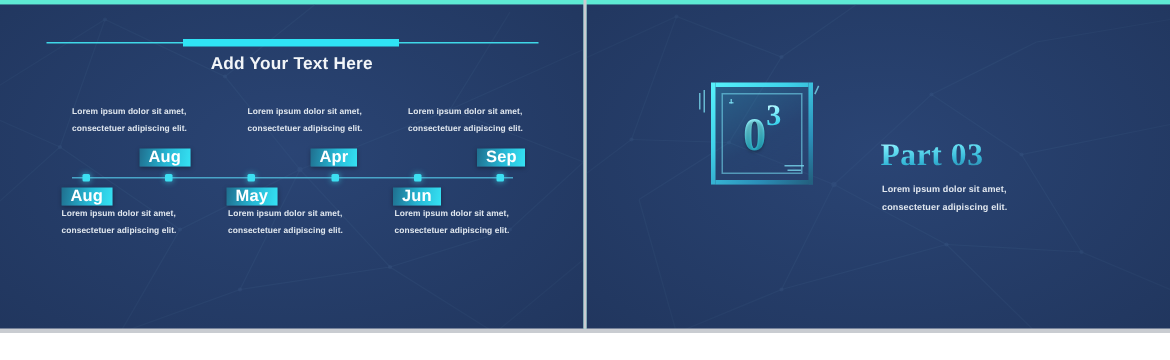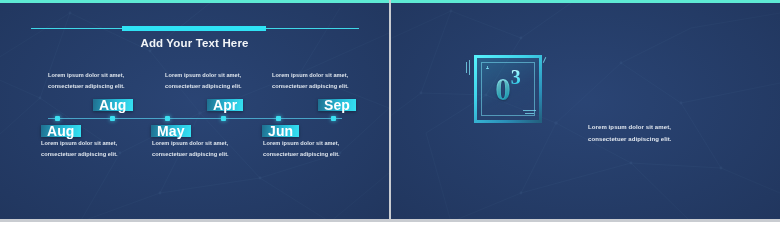--- a/index.html
+++ b/index.html
@@ -101,21 +101,21 @@
     border-radius: 1px;
     background: #3ce0f2;
     box-shadow: 0 0 4px rgba(60,224,242,.75);
   }
   .tl-chip {
     position: absolute;
     height: 12px;
     line-height: 12px;
     padding: 0 6px;
     color: #ffffff;
-    font-size: 14px;
+    font-size: 11px;
     font-weight: bold;
     letter-spacing: .1px;
     background: linear-gradient(100deg, #1f6e8e 0%, #27b9d6 55%, #35e2f3 100%);
     box-shadow: 0 1px 3px rgba(0,0,0,.35);
     white-space: nowrap;
   }
   .tl-chip.above { top: 96px; }
   .tl-chip.below { top: 122px; }
 
   .tl-text {
@@ -368,20 +368,21 @@
       <div class="tick t4"></div>
       <div class="tick t5"></div>
       <div class="tick t6"></div>
       <div class="tick t7"></div>
       <div class="num-text">
         <span class="num-main">0</span>
         <span class="num-sup">3</span>
       </div>
     </div>
 
+    <div class="part-title">Part 03</div>
     <div class="part-sub">
       <span>Lorem ipsum dolor sit amet,</span>
       <span>consectetuer adipiscing elit.</span>
     </div>
   </div>
 
   <div class="divider"></div>
   <div class="bottom-strip"></div>
 </div>
 

